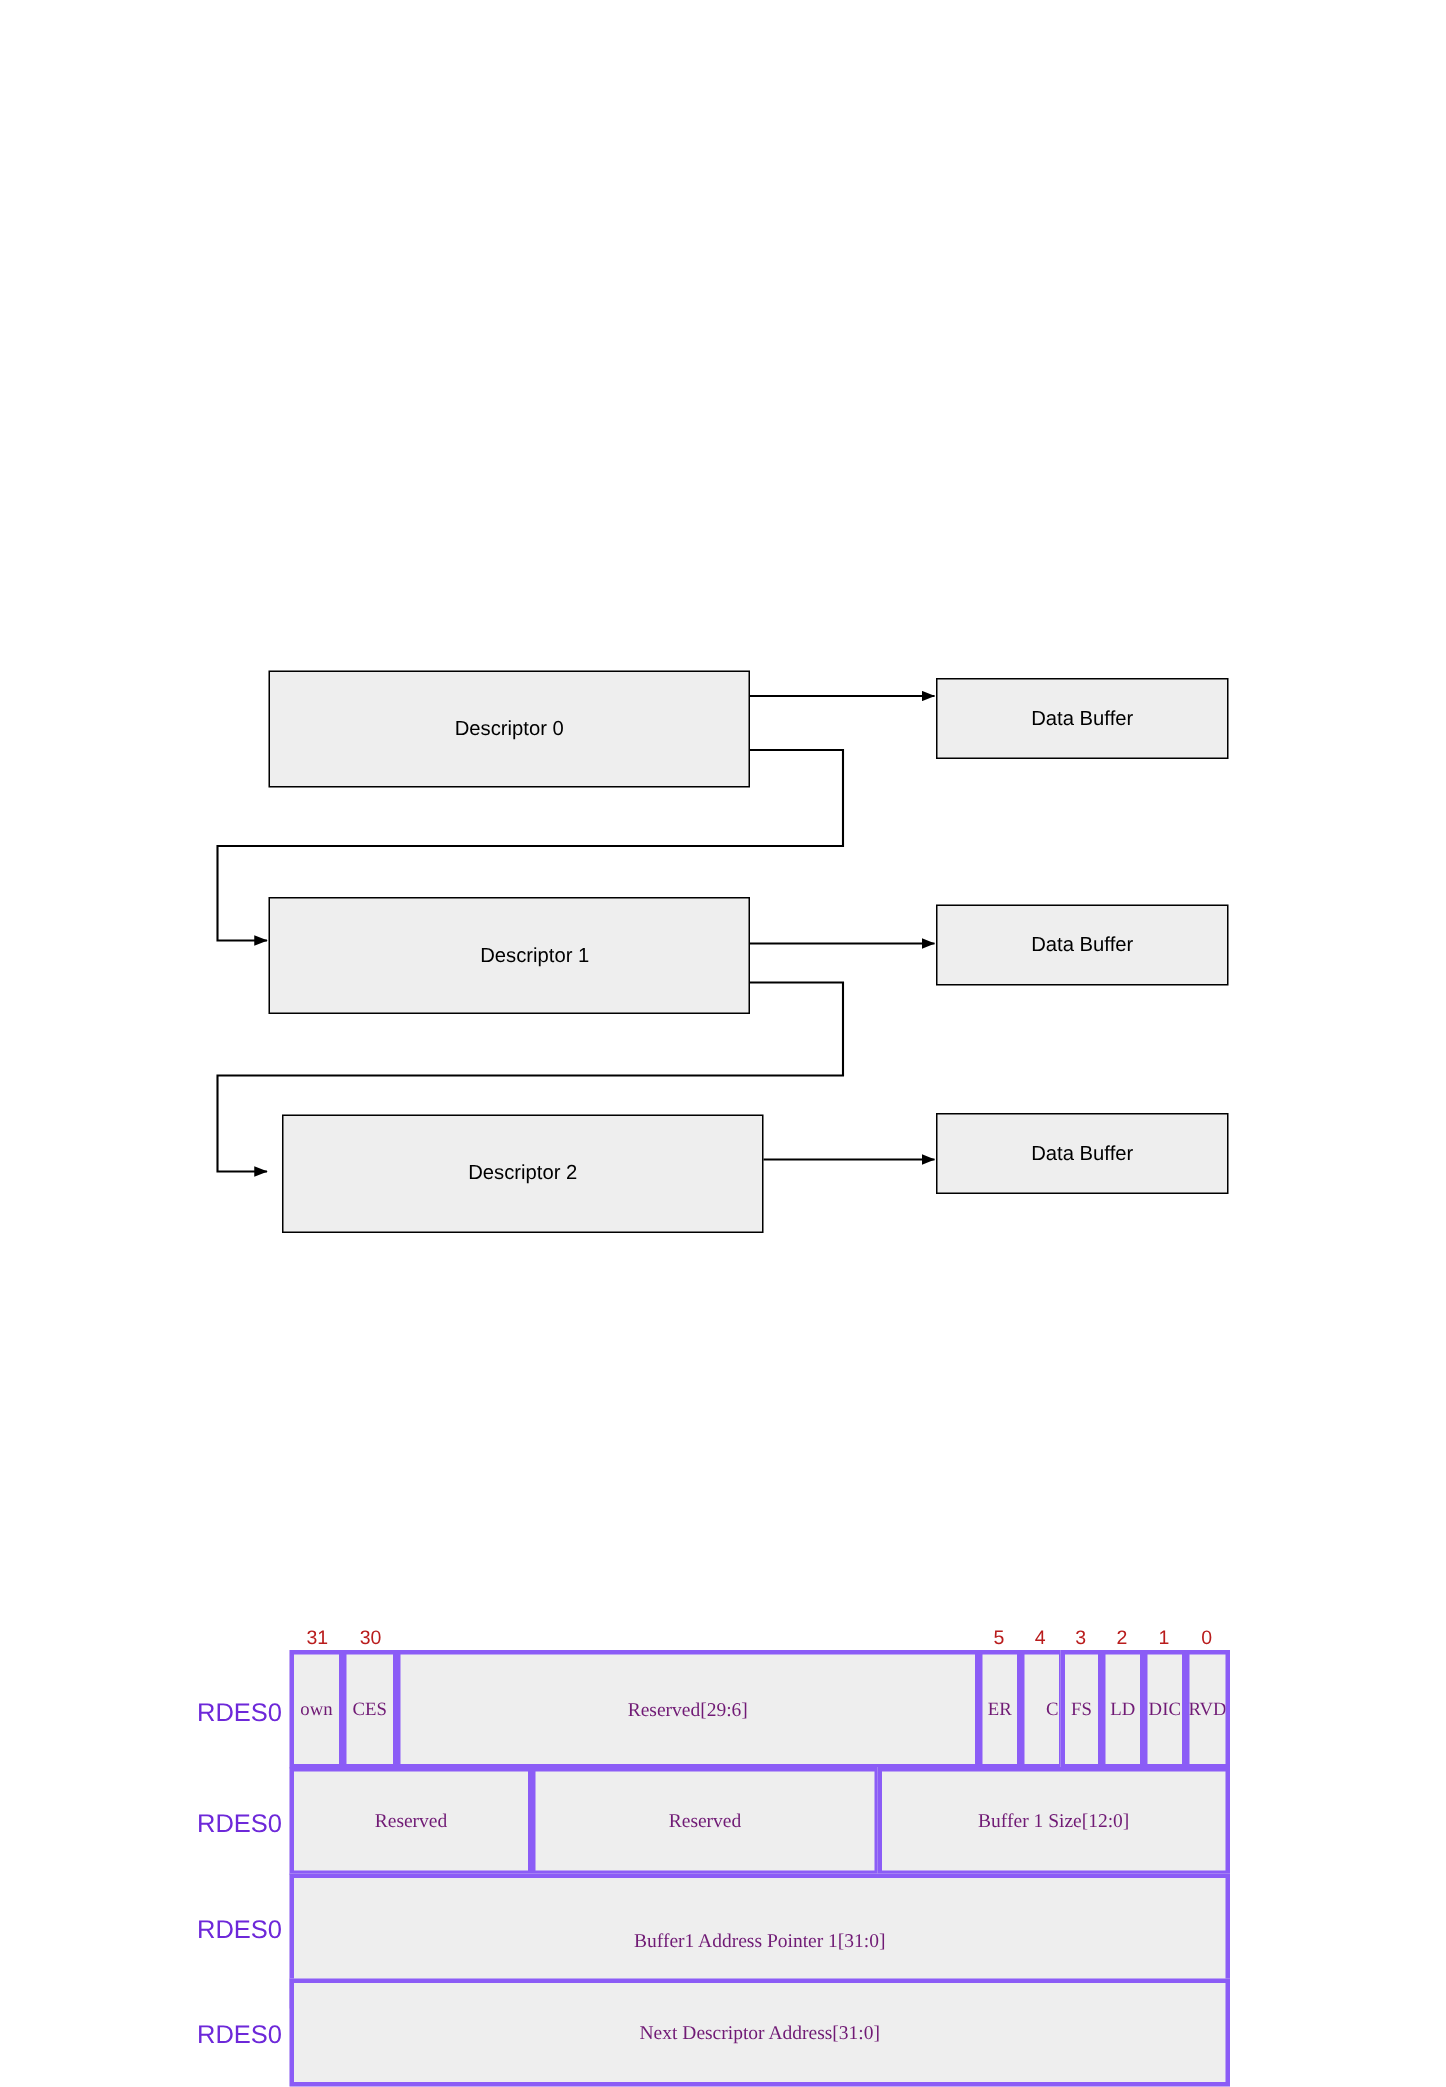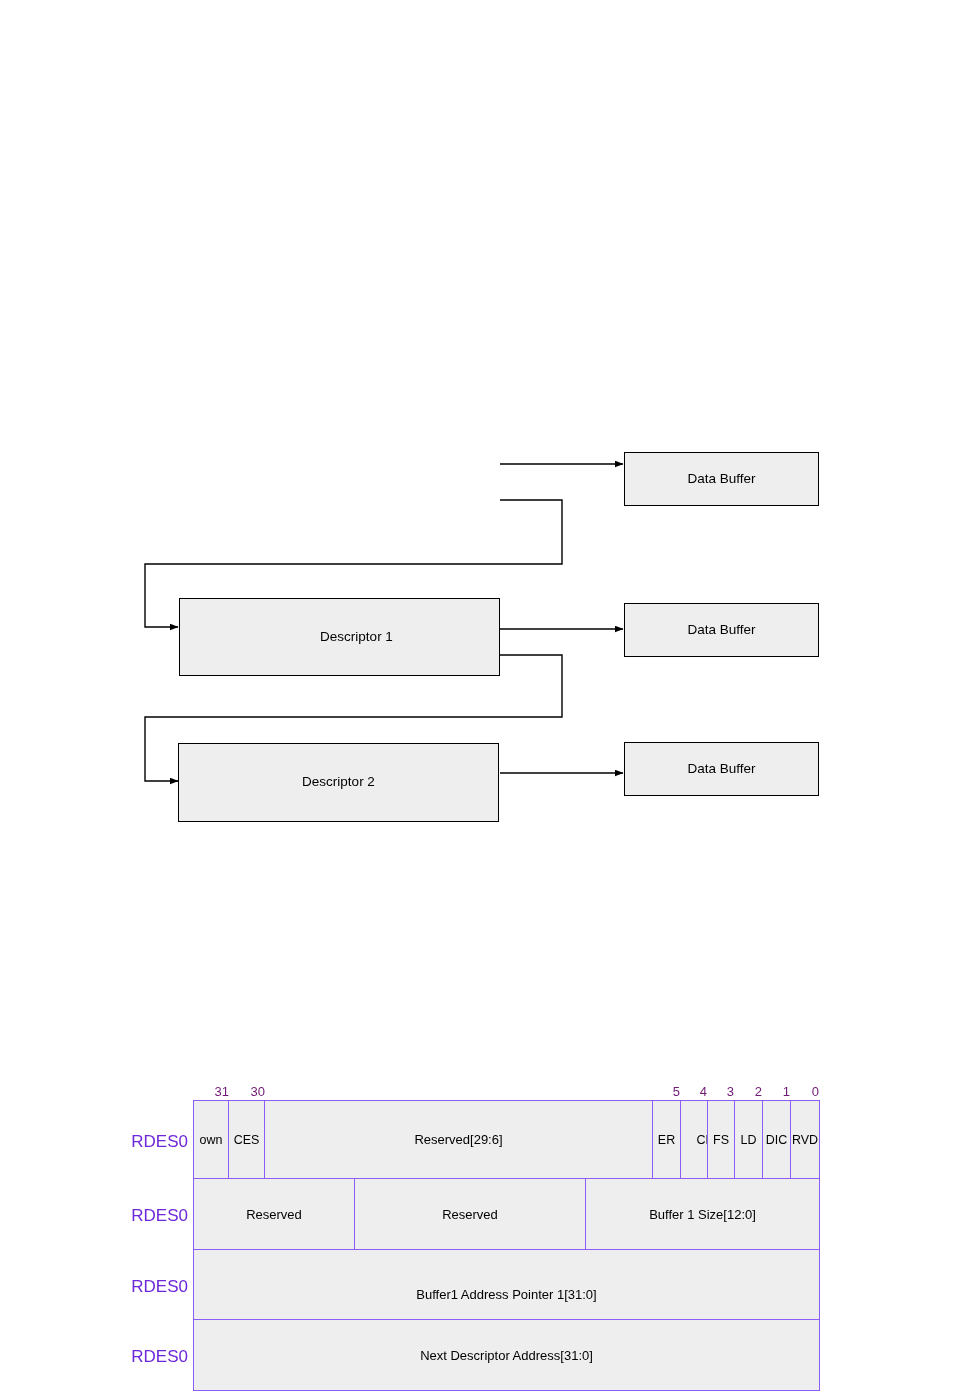--- a/index.html
+++ b/index.html
@@ -54,43 +54,44 @@
 
   
   .reg-area {
     position: absolute;
     left: 0;
     top: 0;
   }
   .bitnum {
     position: absolute;
     font-size: 13px;
-    text-align: right;
-    color: #701a75;
+    text-align: center;
+    color: #b91c1c;
     white-space: nowrap;
   }
   .reg-label {
     position: absolute;
     font-size: 17px;
     text-align: right;
     color: #6d28d9;
     white-space: nowrap;
   }
   .cell {
     position: absolute;
     box-sizing: border-box;
     background: #eeeeee;
-    border: 1px solid #8b5cf6;
+    border: 3px solid #8b5cf6;
     display: flex;
     align-items: center;
     justify-content: center;
     font-size: 13px;
-    color: #000000;
+    color: #701a75;
     white-space: nowrap;
     overflow: hidden;
+    font-family: Liberation Serif, serif;
   }
   .cell.small { font-size: 12.5px; }
 </style>
 </head>
 <body>
 
 <div id="canvas">
 
   <svg id="connectors" viewBox="0 0 964 1391" width="964" height="1391">
     <defs>
@@ -103,26 +104,29 @@
 
     <line x1="500" y1="629" x2="623" y2="629" marker-end="url(#arrow)"></line>
 
     <line x1="500" y1="773" x2="623" y2="773" marker-end="url(#arrow)"></line>
 
     <polyline points="500,500 562,500 562,564 145,564 145,627 178,627" marker-end="url(#arrow)"></polyline>
 
     <polyline points="500,655 562,655 562,717 145,717 145,781 178,781" marker-end="url(#arrow)"></polyline>
   </svg>
 
+  <div class="box" style="left:179px; top:447px; width:321px; height:78px;">
+    <span>Descriptor 0</span>
+  </div>
 
   <div class="box" style="left:179px; top:598px; width:321px; height:78px;padding-left:34px;">
     <span>Descriptor 1</span>
   </div>
 
-  <div class="box" style="left:178px; top:743px; width:321px; height:79px;">
+  <div class="box" style="left:188px; top:743px; width:321px; height:79px;">
     <span>Descriptor 2</span>
   </div>
 
   <div class="box" style="left:624px; top:452px; width:195px; height:54px;">
     <span>Data Buffer</span>
   </div>
 
   <div class="box" style="left:624px; top:603px; width:195px; height:54px;">
     <span>Data Buffer</span>
   </div>

